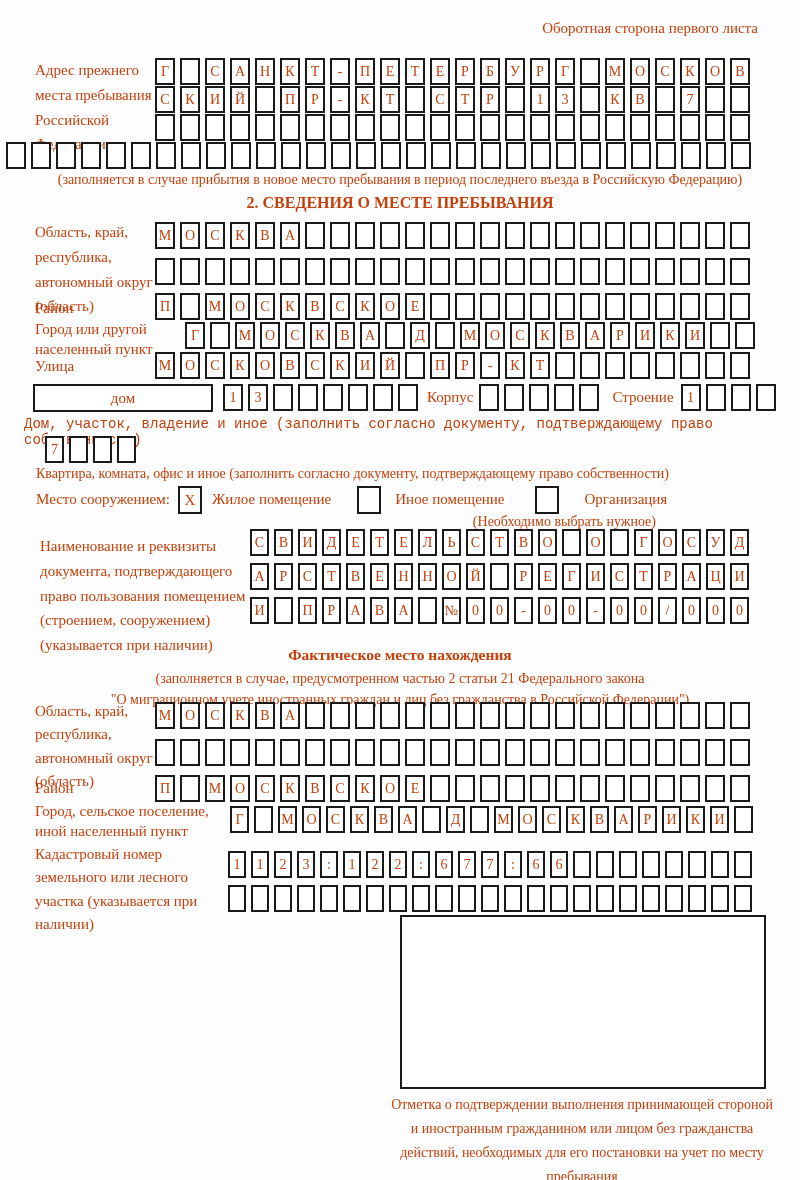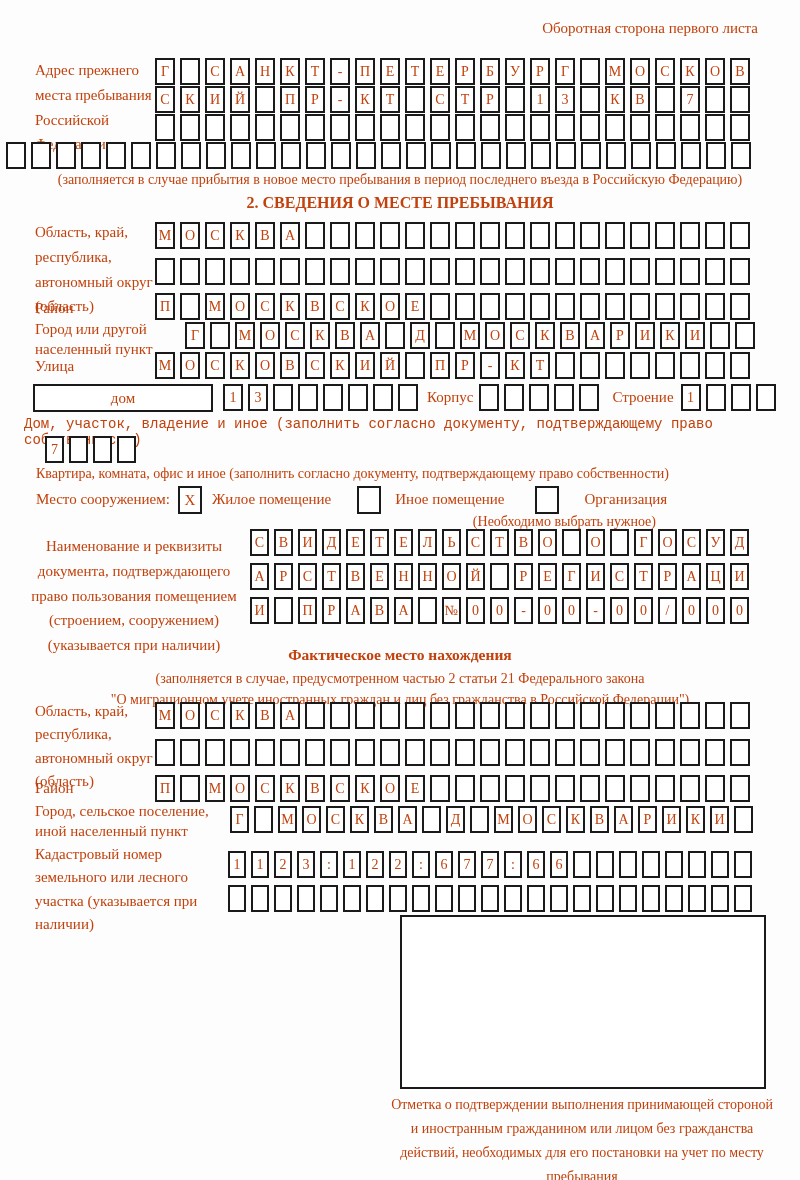--- a/index.html
+++ b/index.html
@@ -325,21 +325,21 @@
     <div class="label tight">Место сооружением:</div>
     <div class="chk" style="margin-left:8px;">X</div>
     <div class="label tight" style="margin-left:10px;">Жилое помещение</div>
     <div class="chk" style="margin-left:26px;"></div>
     <div class="label tight" style="margin-left:14px;">Иное помещение</div>
     <div class="chk" style="margin-left:30px;"></div>
     <div class="label tight" style="margin-left:26px;">Организация</div>
   </div>
   <div class="abs note" style="left:36px;top:514px;width:620px;text-align:right;">(Необходимо выбрать нужное)</div>
 
-  <div class="abs label" style="left:28px;top:534px;width:212px;text-align:center;">Наименование и реквизиты документа, подтверждающего право пользования помещением (строением, сооружением) (указывается при наличии)</div>
+  <div class="abs label" style="left:40px;top:534px;width:212px;">Наименование и реквизиты документа, подтверждающего право пользования помещением (строением, сооружением) (указывается при наличии)</div>
   <div class="abs cellrow narrow" style="left:250px;top:529px;">
       <span class="cell">С</span>
       <span class="cell">В</span>
       <span class="cell">И</span>
       <span class="cell">Д</span>
       <span class="cell">Е</span>
       <span class="cell">Т</span>
       <span class="cell">Е</span>
       <span class="cell">Л</span>
       <span class="cell">Ь</span>

